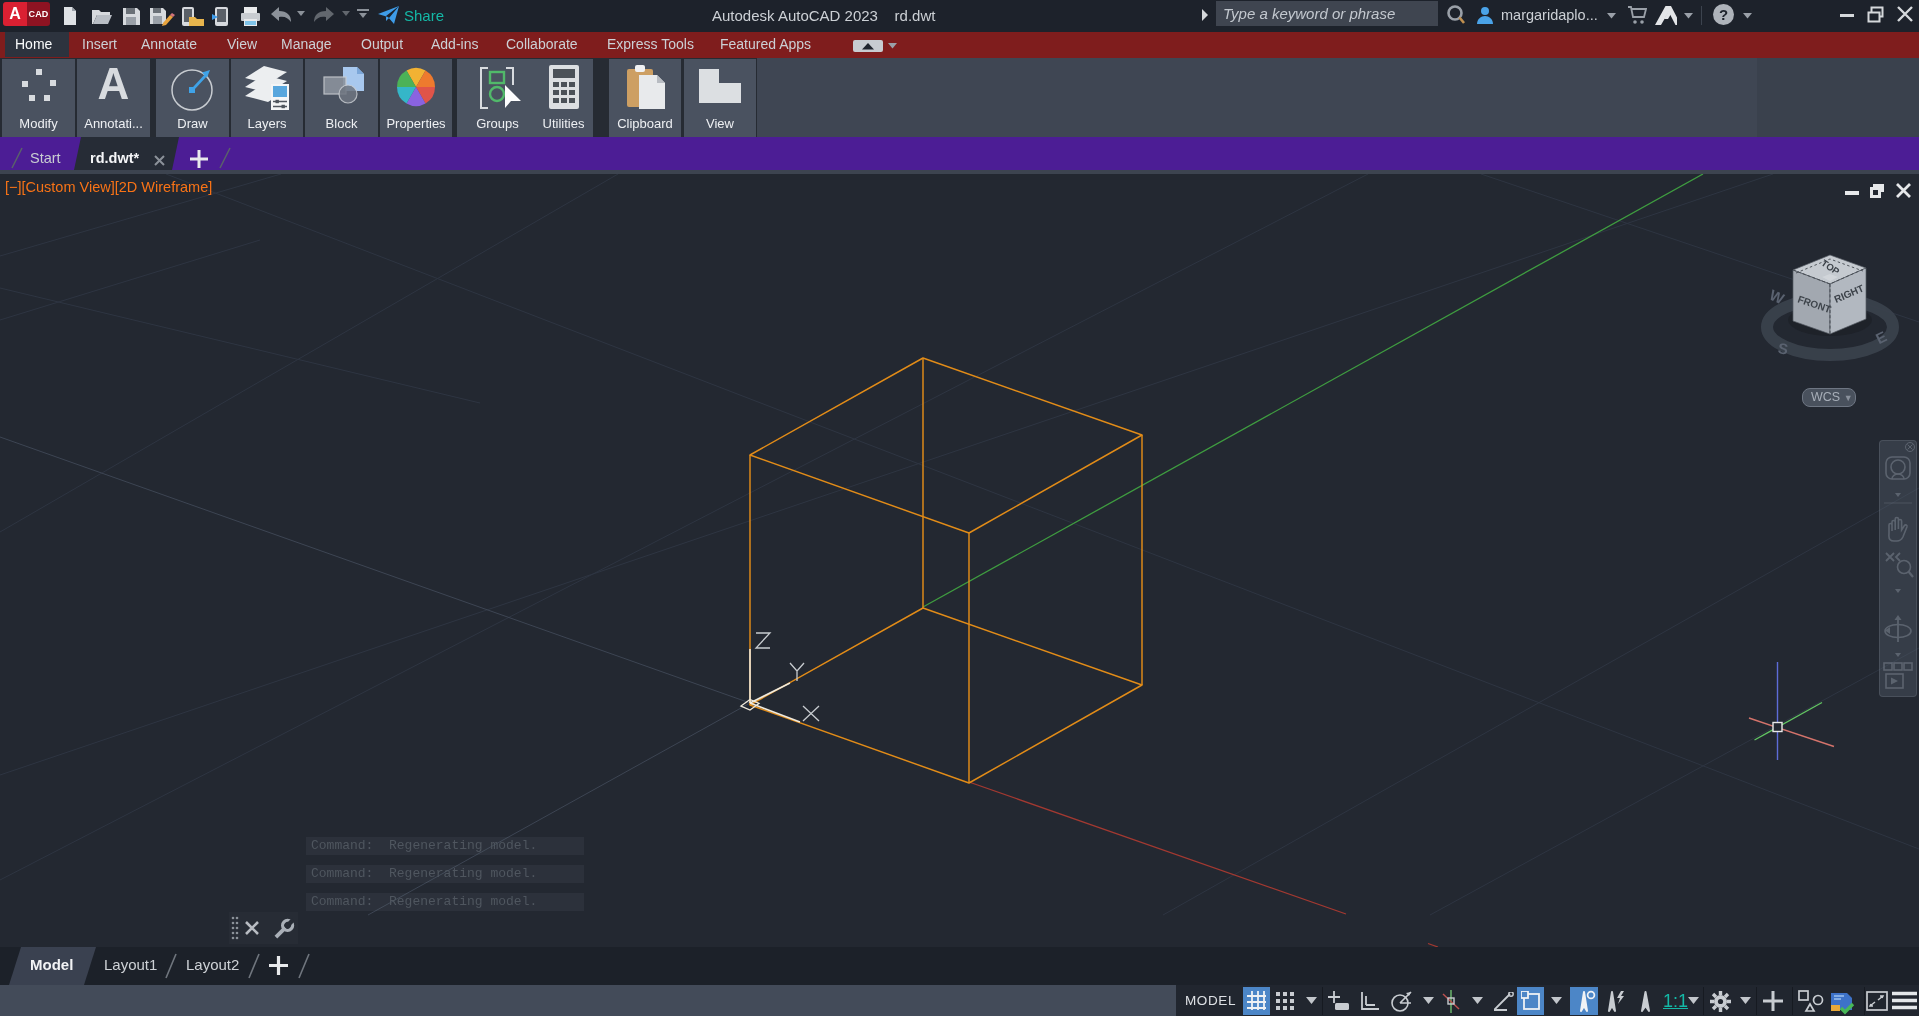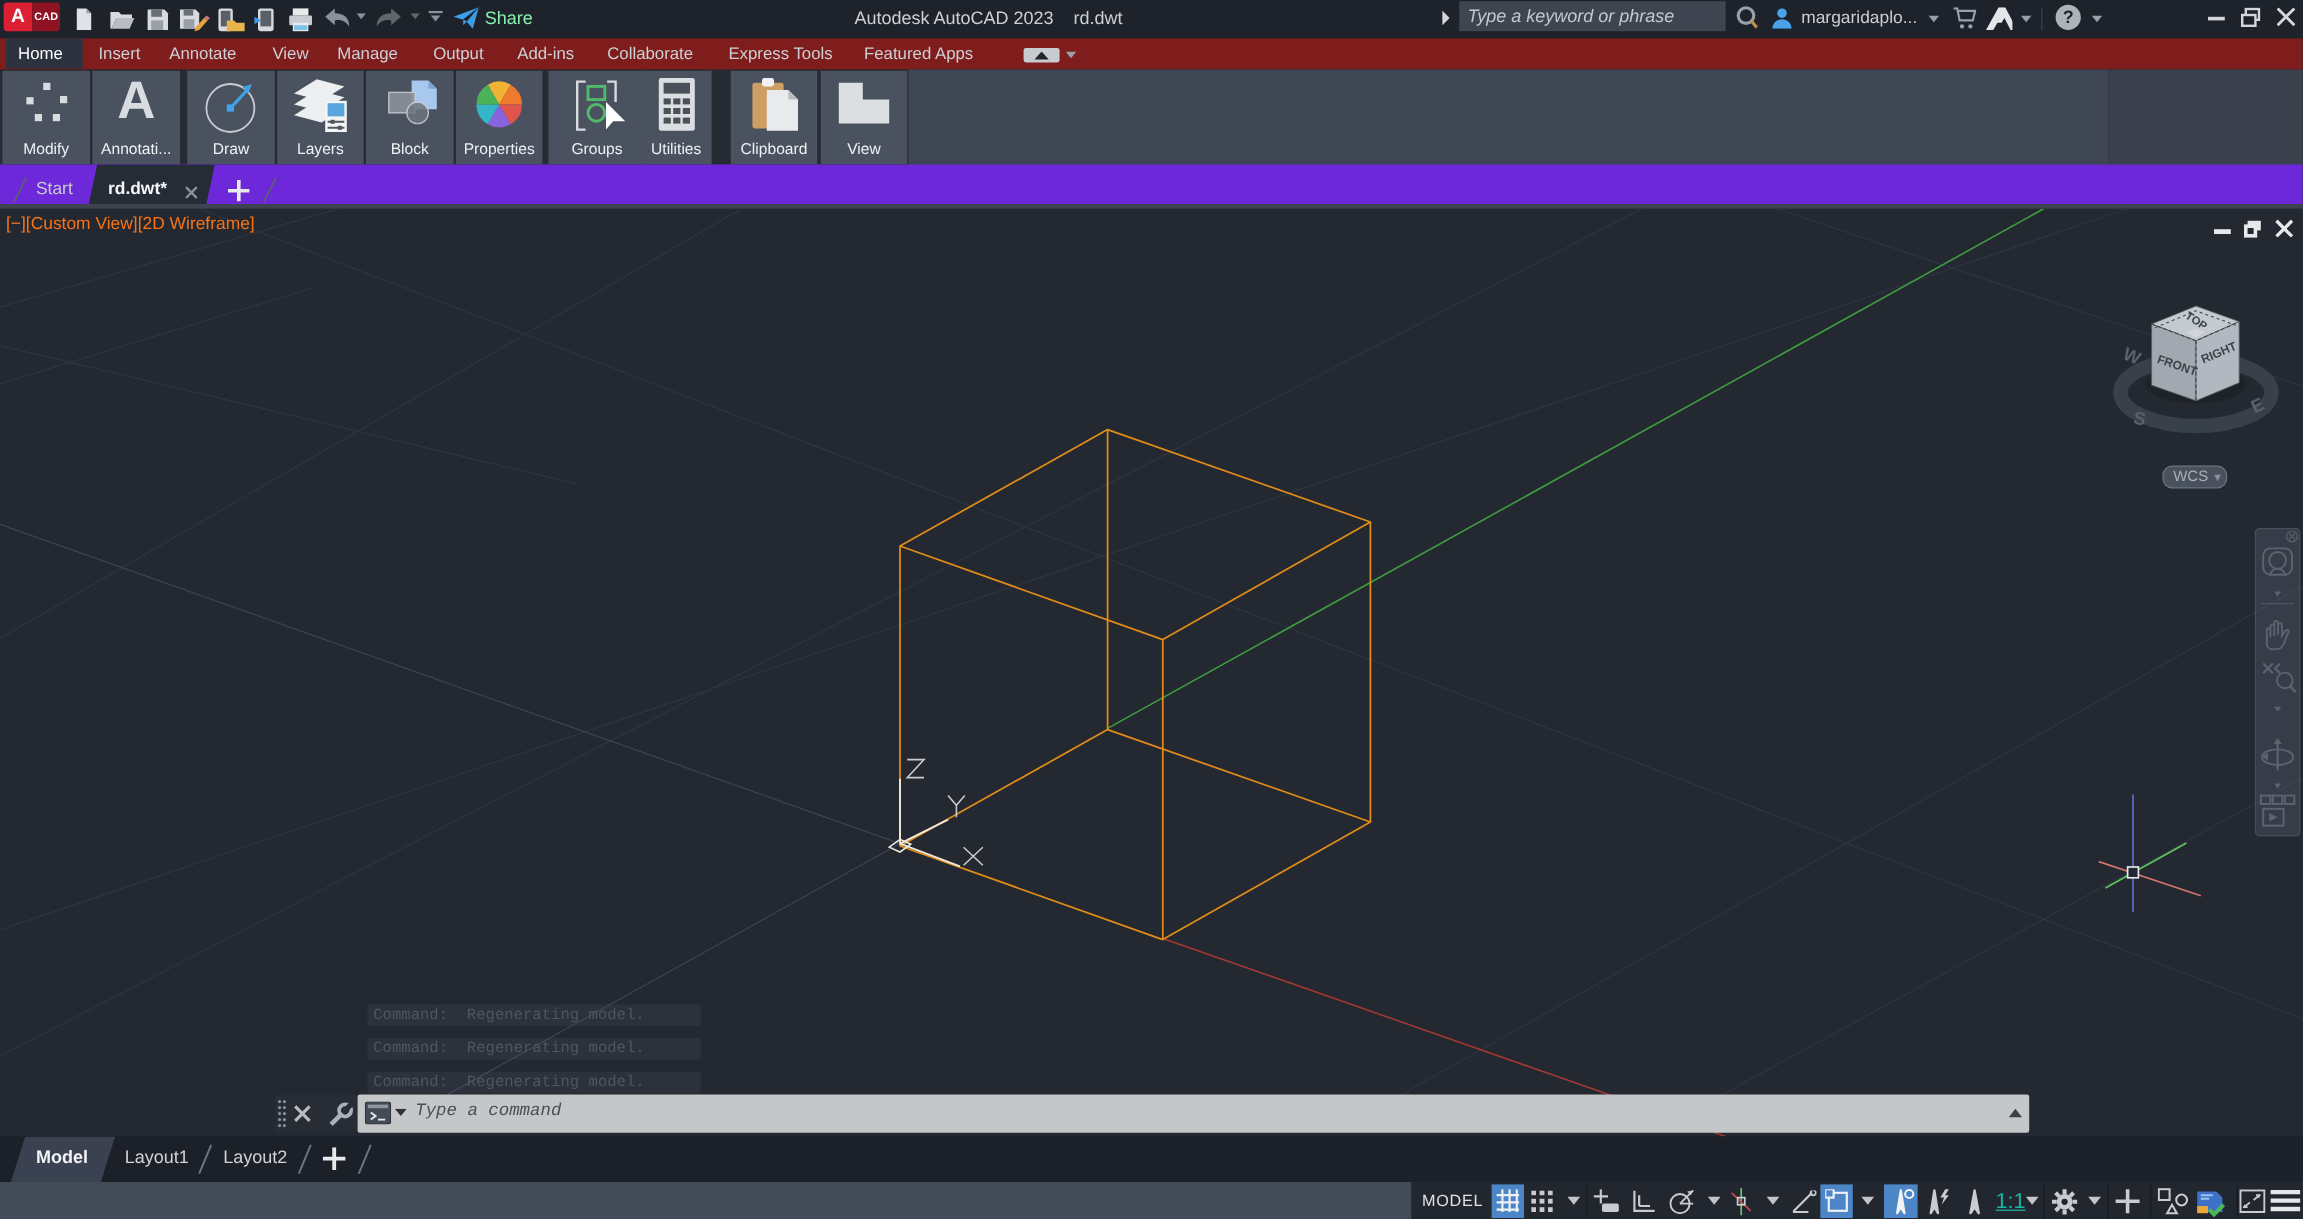--- a/index.html
+++ b/index.html
@@ -3,21 +3,21 @@
 <meta charset="utf-8">
 <style>
   html,body{margin:0;padding:0;width:1919px;height:1016px;overflow:hidden;background:#232831;
     font-family:"Liberation Sans",sans-serif;-webkit-font-smoothing:antialiased;}
   .abs{position:absolute;}
   #app{position:relative;width:1919px;height:1016px;}
   
   #titlebar{left:0;top:0;width:1919px;height:32px;background:#1d222b;}
   #menubar{left:0;top:32px;width:1919px;height:26px;background:#7f1d1d;}
   #ribbon{left:0;top:58px;width:1919px;height:82px;background:#262b33;}
-  #filetabs{left:0;top:137px;width:1919px;height:33px;background:#6d28d9;}
+  #filetabs{left:0;top:137px;width:1919px;height:33px;background:#4c1d95;}
   #canvas{left:0;top:174px;width:1919px;height:773px;background:#232831;}
   #drawtabs{left:0;top:947px;width:1919px;height:38px;background:#1c2129;}
   #statusbar{left:0;top:985px;width:1919px;height:31px;background:#434b59;}
   #statusdark{left:1176px;top:985px;width:743px;height:31px;background:#21262f;}
   .panel{position:absolute;top:1px;height:78px;background:#4a5260;}
   .panel .lbl{position:absolute;bottom:6px;left:0;right:0;text-align:center;font-size:13px;color:#eef0f3;}
   .panel svg{position:absolute;left:50%;transform:translateX(-50%);top:4px;}
   .menuitem{position:absolute;top:0px;height:25px;line-height:25px;font-size:14px;color:#ccd0d5;}
   .qat{position:absolute;top:6px;}
 </style>
@@ -77,21 +77,21 @@
     <svg class="qat" style="left:342px;top:11px" width="8" height="6" viewBox="0 0 8 6">
         <path d="M0 0h8L4 5z" fill="#62676e"></path>
       </svg>
     <svg class="qat" style="left:357px;top:9px" width="12" height="10" viewBox="0 0 12 10">
         <rect x="0" y="0" width="12" height="2" fill="#8b9199"></rect>
         <path d="M2 4h8L6 9z" fill="#8b9199"></path>
       </svg>
     <svg class="qat" style="left:377px;top:5px" width="23" height="20" viewBox="0 0 23 20">
         <path d="M1 9L22 1l-5 18-6-7zM22 1L9 11v5l3-3" fill="#3e9ce8"></path>
       </svg>
-    <div class="abs" style="left:404px;top:7px;font-size:15px;color:#86efac;">Share</div>
+    <div class="abs" style="left:404px;top:7px;font-size:15px;color:#14b8a6;">Share</div>
 
     <div class="abs" style="left:712px;top:7px;font-size:15px;color:#ccd0d5;">Autodesk AutoCAD 2023&nbsp;&nbsp;&nbsp;&nbsp;rd.dwt</div>
 
     <svg class="abs" style="left:1201px;top:9px" width="8" height="12" viewBox="0 0 8 12">
         <path d="M1 0l6 6-6 6z" fill="#d5d8db"></path>
       </svg>
     <div class="abs" style="left:1216px;top:1px;width:222px;height:25px;background:#3f4550;color:#c3c8cf;font-style:italic;font-size:15px;line-height:25px;padding-left:7px;box-sizing:border-box;">Type a keyword or phrase</div>
     <svg class="abs" style="left:1446px;top:4px" width="20" height="21" viewBox="0 0 20 21">
         <circle cx="9" cy="9" r="6.5" fill="none" stroke="#9aa0a8" stroke-width="2.6"></circle>
         <path d="M13.5 13.5L18 19" stroke="#c09050" stroke-width="2.6"></path>
@@ -407,34 +407,20 @@
           </g>
         <path d="M17 10l12 12M29 10L17 22" stroke="#b8bcc2" stroke-width="2.6"></path>
         <g transform="translate(54,18) rotate(45)">
             <circle cx="0" cy="-6.5" r="5" fill="none" stroke="#aab0b8" stroke-width="3.2"></circle>
             <rect x="-2.2" y="-14.5" width="4.4" height="6.5" fill="#272c35"></rect>
             <rect x="-1.9" y="-3" width="3.8" height="13" fill="#aab0b8"></rect>
           </g>
       </svg>
     </div>
 
-    <div class="abs" style="left:298px;top:738px;width:1393px;height:32px;background:#c5c6c8;border-radius:2px;">
-      <svg class="abs" style="left:6px;top:6px" width="22" height="19" viewBox="0 0 22 19">
-          <rect x="0.5" y="0.5" width="21" height="18" rx="2" fill="#434b57" stroke="#2e343d"></rect>
-          <rect x="2.5" y="2.5" width="17" height="3" fill="#8f959d"></rect>
-          <path d="M5 9l4 3-4 3M11 15h6" stroke="#e8eaed" stroke-width="1.6" fill="none"></path>
-        </svg>
-      <svg class="abs" style="left:31px;top:12px" width="10" height="7" viewBox="0 0 10 7">
-          <path d="M0 0h10L5 6z" fill="#2c3138"></path>
-        </svg>
-      <div class="abs" style="left:48px;top:6px;font-family:'Liberation Mono',monospace;font-style:italic;font-size:14.5px;color:#4b4e52;">Type a command</div>
-      <svg class="abs" style="left:1376px;top:12px" width="11" height="8" viewBox="0 0 11 8">
-          <path d="M0 7h11L5.5 0z" fill="#3a3f46"></path>
-        </svg>
-    </div>
   </div>
   <div class="abs" id="drawtabs">
     <svg class="abs" style="left:9px;top:0px" width="88" height="38" viewBox="0 0 88 38">
         <polygon points="12,0 87,0 75,38 0,38" fill="#3a4150"></polygon>
       </svg>
     <div class="abs" style="left:30px;top:9px;font-size:15px;font-weight:bold;color:#f2f3f5;">Model</div>
     <div class="abs" style="left:104px;top:9px;font-size:15px;color:#ced2d6;">Layout1</div>
     <div class="abs" style="left:186px;top:9px;font-size:15px;color:#ced2d6;">Layout2</div>
     <svg class="abs" style="left:164px;top:6px" width="14" height="26" viewBox="0 0 14 26">
         <path d="M12 1L2 25" stroke="#70767e" stroke-width="1.6"></path>

